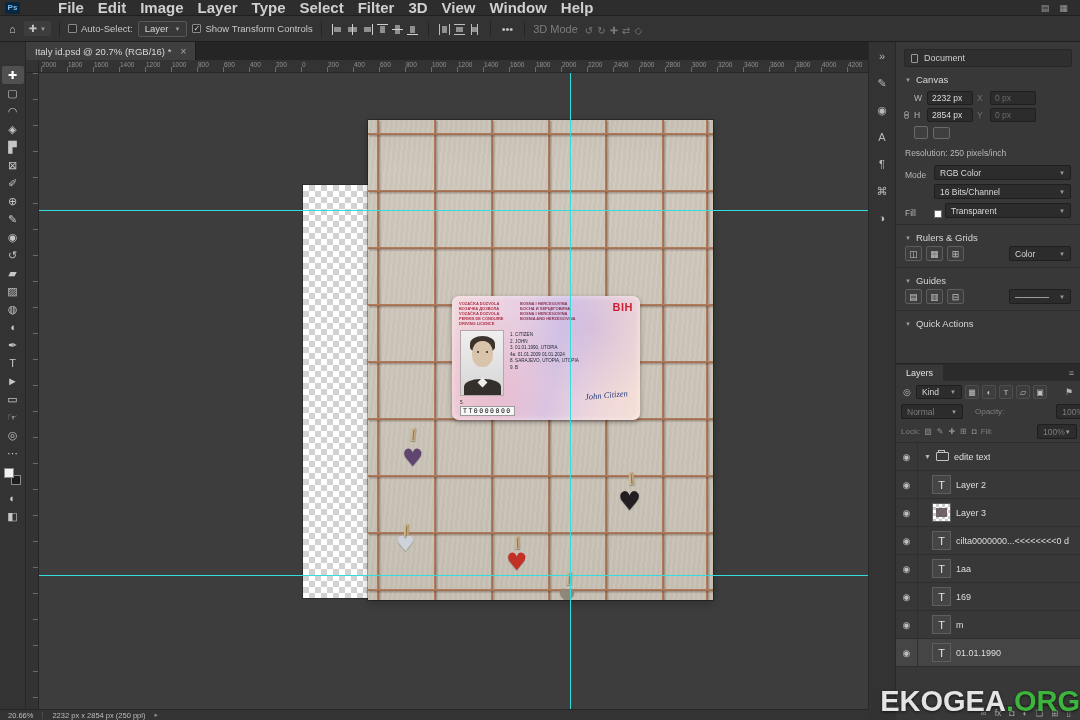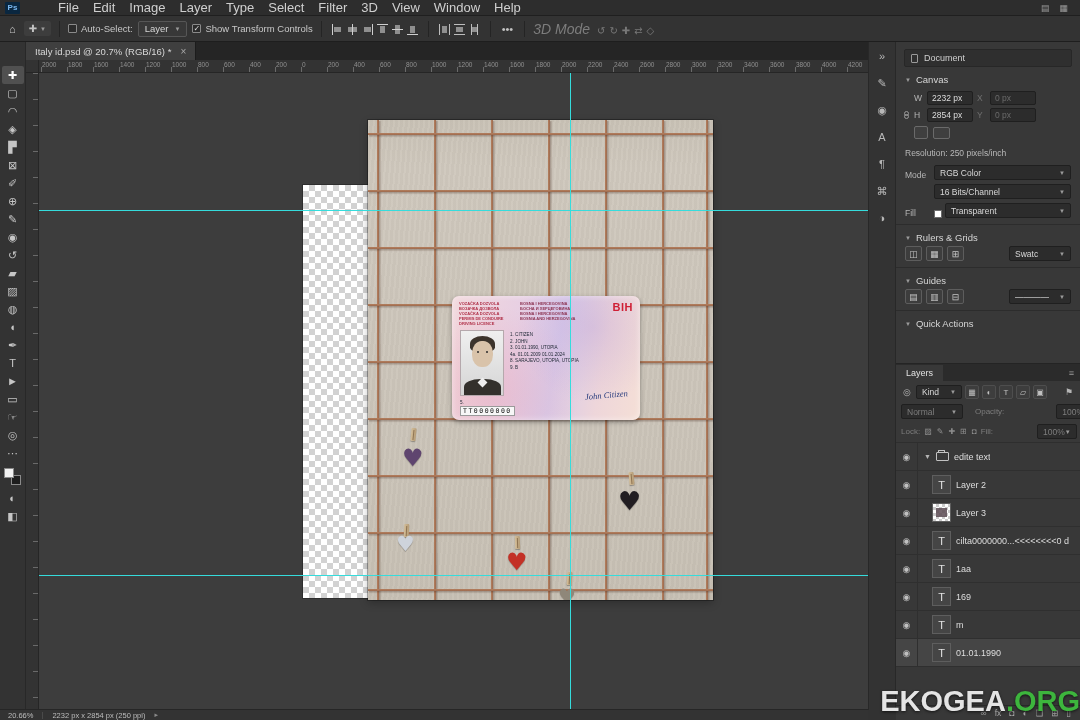--- a/index.html
+++ b/index.html
@@ -3,34 +3,34 @@
 <meta charset="utf-8">
 <style>
 *{margin:0;padding:0;box-sizing:border-box;}
 html,body{width:1080px;height:720px;overflow:hidden;background:#323232;font-family:"Liberation Sans",sans-serif;}
 .app{position:relative;width:1080px;height:720px;background:#323232;}
 
 
 .menubar{position:absolute;left:0;top:0;width:1080px;height:16px;background:#2d2d2d;border-bottom:1px solid #1f1f1f;display:flex;align-items:center;z-index:30;gap:24px;}
 .ps-logo{width:15px;height:12px;margin:0 7px 0 5px;background:#0a2740;color:#7ab8f0;font-size:8px;font-weight:bold;display:flex;align-items:center;justify-content:center;border-radius:1px;flex:0 0 auto;}
 .menu-items{display:flex;}
-.menu-item{font-size:13px;color:#cfcfcf;padding:0 7px;line-height:16px;cursor:default;}
+.menu-item{font-size:15px;color:#cfcfcf;padding:0 7px;line-height:16px;cursor:default;font-weight:bold;}
 .menu-right{margin-left:auto;display:flex;gap:10px;padding-right:12px;}
 .menu-right span{font-size:9px;color:#9a9a9a;}
 
 
 .optionsbar{position:absolute;left:0;top:16px;width:1080px;height:26px;background:#333;border-bottom:1px solid #1e1e1e;display:flex;align-items:center;gap:5px;padding:0 6px;z-index:29;}
 .ob-icon{color:#c2c2c2;font-size:11px;padding:0 3px;}
 .ob-tool{color:#c2c2c2;font-size:10px;display:flex;align-items:center;gap:3px;padding:2px 5px;background:#3d3d3d;border-radius:2px;}
 .caret{font-size:6px;color:#9a9a9a;}
 .sep{width:1px;height:16px;background:#242424;margin:0 3px;flex:0 0 auto;}
 .ob-check{display:flex;align-items:center;gap:4px;font-size:9.5px;color:#c8c8c8;}
 .cb{width:9px;height:9px;border:1px solid #8a8a8a;border-radius:1px;background:#2b2b2b;font-size:8px;line-height:8px;color:#ddd;text-align:center;}
 .dd{display:flex;align-items:center;gap:6px;font-size:9.5px;color:#d5d5d5;border:1px solid #565656;border-radius:2px;padding:1.5px 6px;background:#383838;}
-.ob-label{font-size:14px;font-style:italic;}
+.ob-label{font-size:11px;}
 .dim{color:#7d7d7d;}
 .icon-btn3d{color:#787878;font-size:10px;padding:0 2px;}
 .al,.di{width:13px;height:13px;display:inline-block;background-repeat:no-repeat;margin:0 1px;vertical-align:middle;}
 .al-l{background-image:linear-gradient(#cfcfcf,#cfcfcf),linear-gradient(#8f8f8f,#8f8f8f);background-size:1px 11px,7px 5px;background-position:1px 1px,3px 4px;}
 .al-ch{background-image:linear-gradient(#cfcfcf,#cfcfcf),linear-gradient(#8f8f8f,#8f8f8f);background-size:1px 11px,9px 5px;background-position:6px 1px,2px 4px;}
 .al-r{background-image:linear-gradient(#cfcfcf,#cfcfcf),linear-gradient(#8f8f8f,#8f8f8f);background-size:1px 11px,7px 5px;background-position:11px 1px,3px 4px;}
 .al-t{background-image:linear-gradient(#cfcfcf,#cfcfcf),linear-gradient(#8f8f8f,#8f8f8f);background-size:11px 1px,5px 7px;background-position:1px 1px,4px 3px;}
 .al-cv{background-image:linear-gradient(#cfcfcf,#cfcfcf),linear-gradient(#8f8f8f,#8f8f8f);background-size:11px 1px,5px 9px;background-position:1px 6px,4px 2px;}
 .al-b{background-image:linear-gradient(#cfcfcf,#cfcfcf),linear-gradient(#8f8f8f,#8f8f8f);background-size:11px 1px,5px 7px;background-position:1px 11px,4px 3px;}
 .di-1{background-image:linear-gradient(#bdbdbd,#bdbdbd),linear-gradient(#bdbdbd,#bdbdbd),linear-gradient(#8f8f8f,#8f8f8f);background-size:1px 11px,1px 11px,5px 7px;background-position:1px 1px,11px 1px,4px 3px;}
@@ -440,21 +440,21 @@
           <span class="sec-chev">▼</span>
           <span>Rulers &amp; Grids</span>
         </div>
       <div class="iconrow">
         <span class="pibs" id="rg-icons">
             <span class="pib">◫</span>
             <span class="pib">▦</span>
             <span class="pib">⊞</span>
           </span>
         <span class="sel units">
-            <span>Swatc</span>
+            <span>Color</span>
             <span class="caret">▼</span>
           </span>
       </div>
       <div class="divider"></div>
       <div class="sec-head">
           <span class="sec-chev">▼</span>
           <span>Guides</span>
         </div>
       <div class="iconrow">
         <span class="pibs" id="gd-icons">

